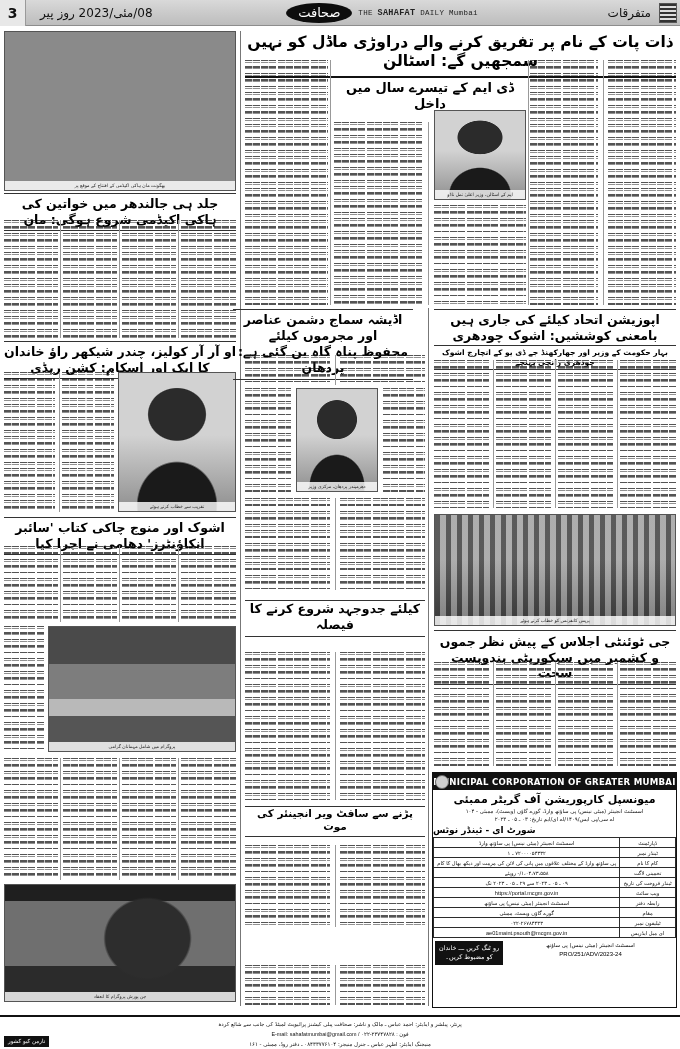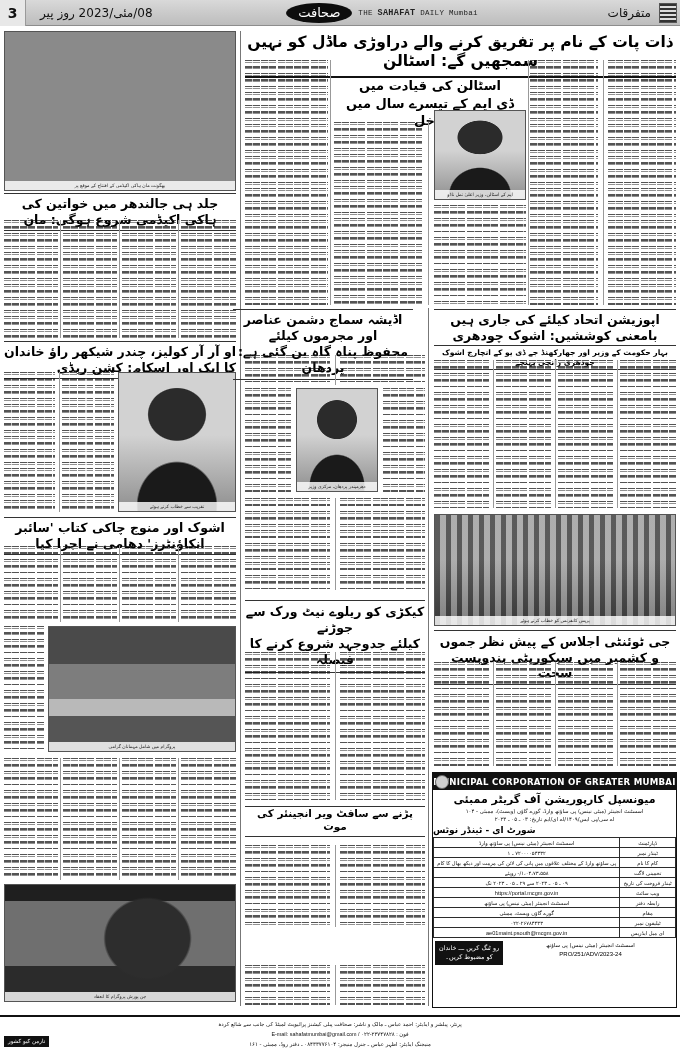--- a/index.html
+++ b/index.html
@@ -207,21 +207,21 @@
     <div class="body-text" style="position:absolute; left:59px;top:0; width:54px; height:118px;"></div>
     <div class="body-text" style="position:absolute; left:118px;top:0; width:54px; height:118px;"></div>
     <div class="body-text" style="position:absolute; left:177px;top:0; width:55px; height:118px;"></div>
     <div class="colsep" style="left:56px;  top:0; height:118px;"></div>
     <div class="colsep" style="left:115px; top:0; height:118px;"></div>
     <div class="colsep" style="left:174px; top:0; height:118px;"></div>
   </div>
 
   <div style="position:absolute; left:4px; top:341px; width:232px;">
     <div class="rule"></div>
-    <div class="hl hl-col" style="padding:2px 0 3px;text-align:right;">او آر آر کولیز، چندر شیکھر راؤ خاندان کا ایک اور اسکام: کشن ریڈی</div>
+    <div class="hl hl-col" style="padding:2px 0 3px;">او آر آر کولیز، چندر شیکھر راؤ خاندان کا ایک اور اسکام: کشن ریڈی</div>
     <div class="rule"></div>
   </div>
 
   <div class="photo" style="left:118px; top:372px; width:118px; height:140px; border:1px solid #555;">
     <div class="ph-portrait"></div>
     <div class="cap">تقریب سے خطاب کرتے ہوئے</div>
   </div>
   <div style="position:absolute; left:4px; top:372px; width:110px; height:140px;">
     <div class="body-text" style="position:absolute; left:0;  top:0; width:51px; height:140px;"></div>
     <div class="body-text" style="position:absolute; left:58px;top:0; width:52px; height:140px;"></div>
@@ -265,21 +265,20 @@
   </div>
 
   <div class="colsep" style="left:240px; top:31px; height:975px; background:#777;"></div>
 
   <div style="position:absolute; left:245px; top:31px; width:431px;">
     <div class="hl hl-main" style="padding:2px 0 4px;">ذات پات کے نام پر تفریق کرنے والے دراوڑی ماڈل کو نہیں سمجھیں گے: اسٹالن</div>
     <div class="rule2"></div>
   </div>
 
   <div style="position:absolute; left:330px; top:78px; width:200px;">
-    <div class="hl hl-sub">اسٹالن کی قیادت میں</div>
     <div class="hl hl-sub" style="padding-top:2px;">ڈی ایم کے تیسرے سال میں داخل</div>
   </div>
 
   <div style="position:absolute; left:245px; top:60px; width:83px; height:245px;">
     <div class="body-text" style="position:absolute; inset:0;"></div>
   </div>
   <div style="position:absolute; left:334px; top:122px; width:192px; height:183px;">
     <div class="body-text" style="position:absolute; left:0; top:0; width:88px; height:183px;"></div>
     <div class="body-text" style="position:absolute; left:100px; top:0; width:92px; height:55px;"></div>
     <div class="colsep" style="left:94px; top:0; height:183px;"></div>
@@ -320,21 +319,20 @@
   <div class="body-text" style="position:absolute; left:383px; top:388px; width:42px; height:104px;"></div>
 
   <div style="position:absolute; left:245px; top:498px; width:180px; height:92px;">
     <div class="body-text" style="position:absolute; left:0;  top:0; width:85px; height:92px;"></div>
     <div class="body-text" style="position:absolute; left:95px;top:0; width:85px; height:92px;"></div>
     <div class="colsep" style="left:90px; top:0; height:92px;"></div>
   </div>
 
   <div style="position:absolute; left:245px; top:600px; width:180px;">
     <div class="rule"></div>
-    <div class="hl hl-col" style="padding:3px 0 1px;">کیکڑی کو ریلوے نیٹ ورک سے جوڑنے</div>
     <div class="hl hl-col" style="padding:0 0 4px;">کیلئے جدوجہد شروع کرنے کا فیصلہ</div>
     <div class="rule"></div>
   </div>
   <div style="position:absolute; left:245px; top:652px; width:180px; height:148px;">
     <div class="body-text" style="position:absolute; left:0;  top:0; width:85px; height:148px;"></div>
     <div class="body-text" style="position:absolute; left:95px;top:0; width:85px; height:148px;"></div>
     <div class="colsep" style="left:90px; top:0; height:148px;"></div>
   </div>
 
   <div style="position:absolute; left:245px; top:806px; width:180px;">

